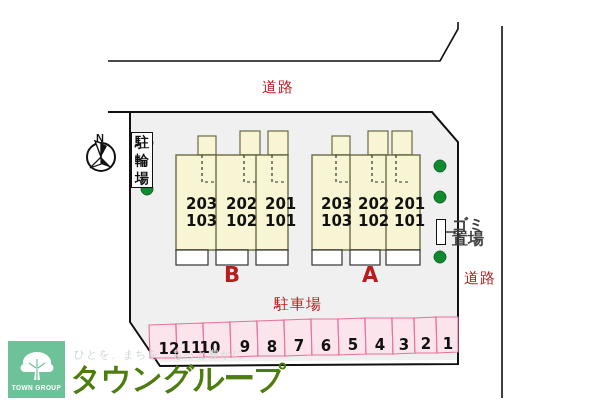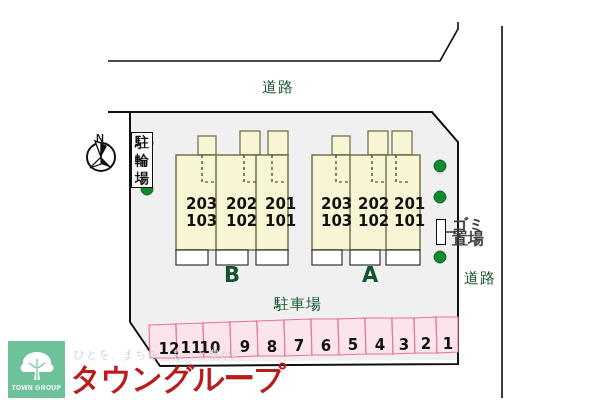--- a/index.html
+++ b/index.html
@@ -17,21 +17,21 @@
   }
   
   #plan-svg {
     position: absolute;
     left: 0; top: 0;
     width: 600px; height: 400px;
   }
   
   .lbl {
     position: absolute;
-    color: #14532d;
+    color: #b91c1c;
     white-space: nowrap;
     line-height: 1;
   }
   .jp { font-family: "DejaVu Sans", "Liberation Sans", sans-serif; }
 
   .road-top {
     left: 262px; top: 80px;
     font-size: 15px; letter-spacing: 1px;
   }
   .road-right {
@@ -144,21 +144,21 @@
     left: 74px; top: 347px;
     font-size: 11px;
     color: #cfd8d3;
     letter-spacing: 1px;
   }
   .brand {
     position: absolute;
     left: 70px; top: 358px;
     font-size: 31px;
     font-weight: bold;
-    color: #b91c1c;
+    color: #4d7c0f;
     letter-spacing: -1px;
   }
 </style>
 </head>
 <body>
 
 <div id="app">
 
   <svg id="plan-svg" viewBox="0 0 600 400">
 

